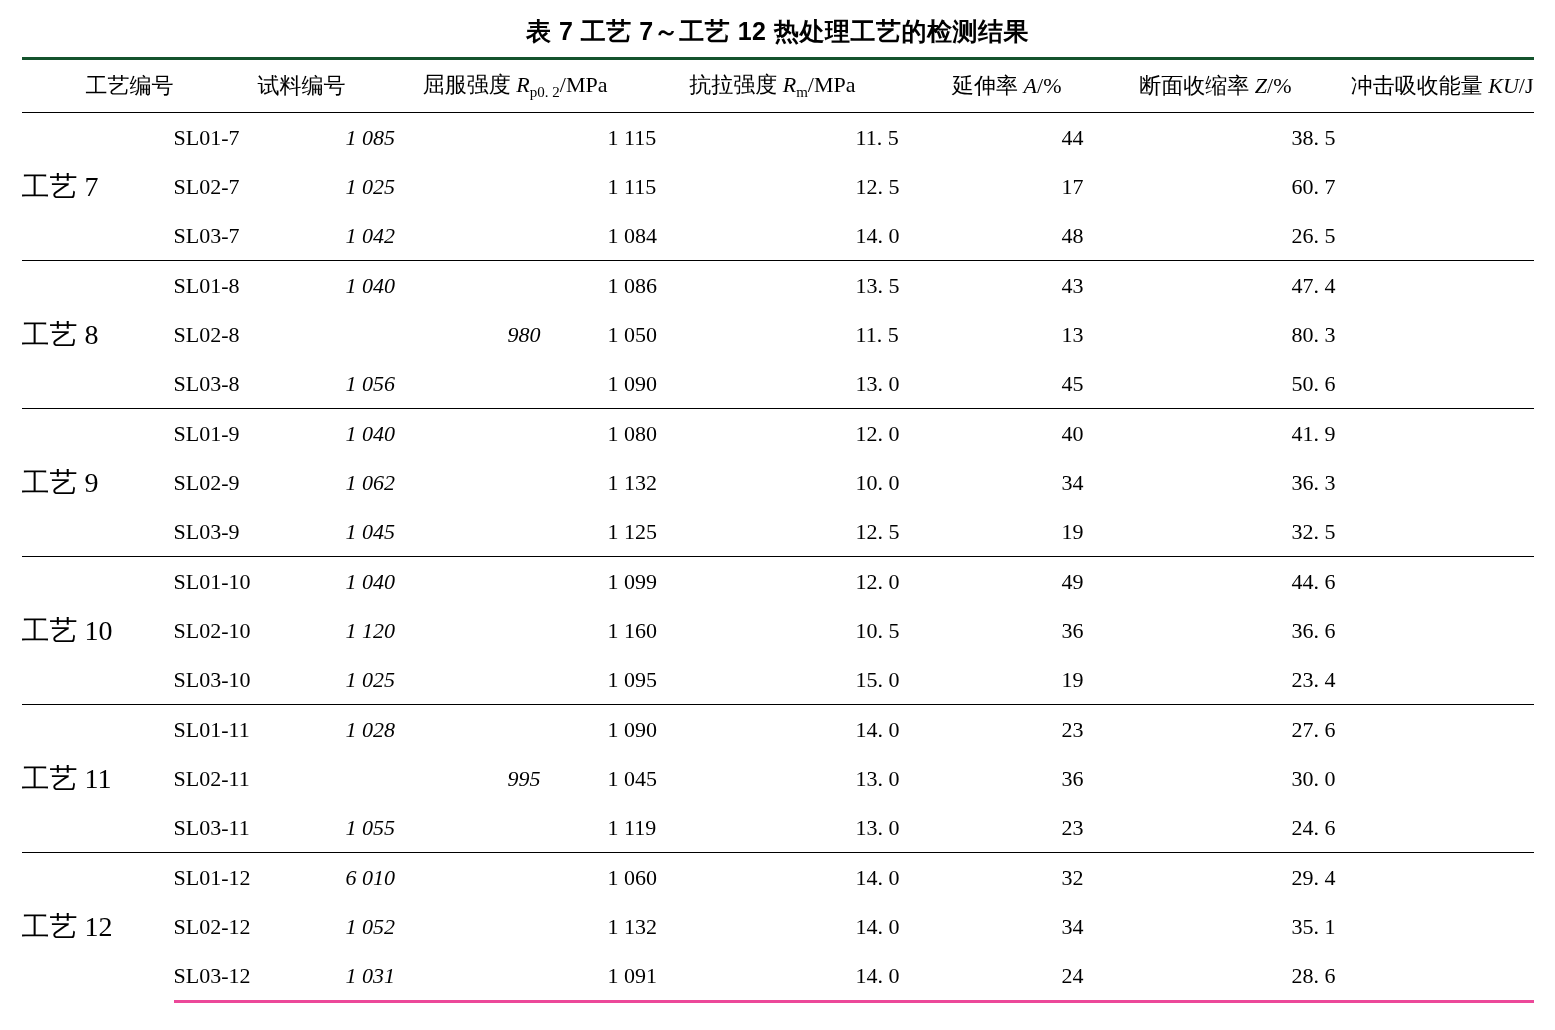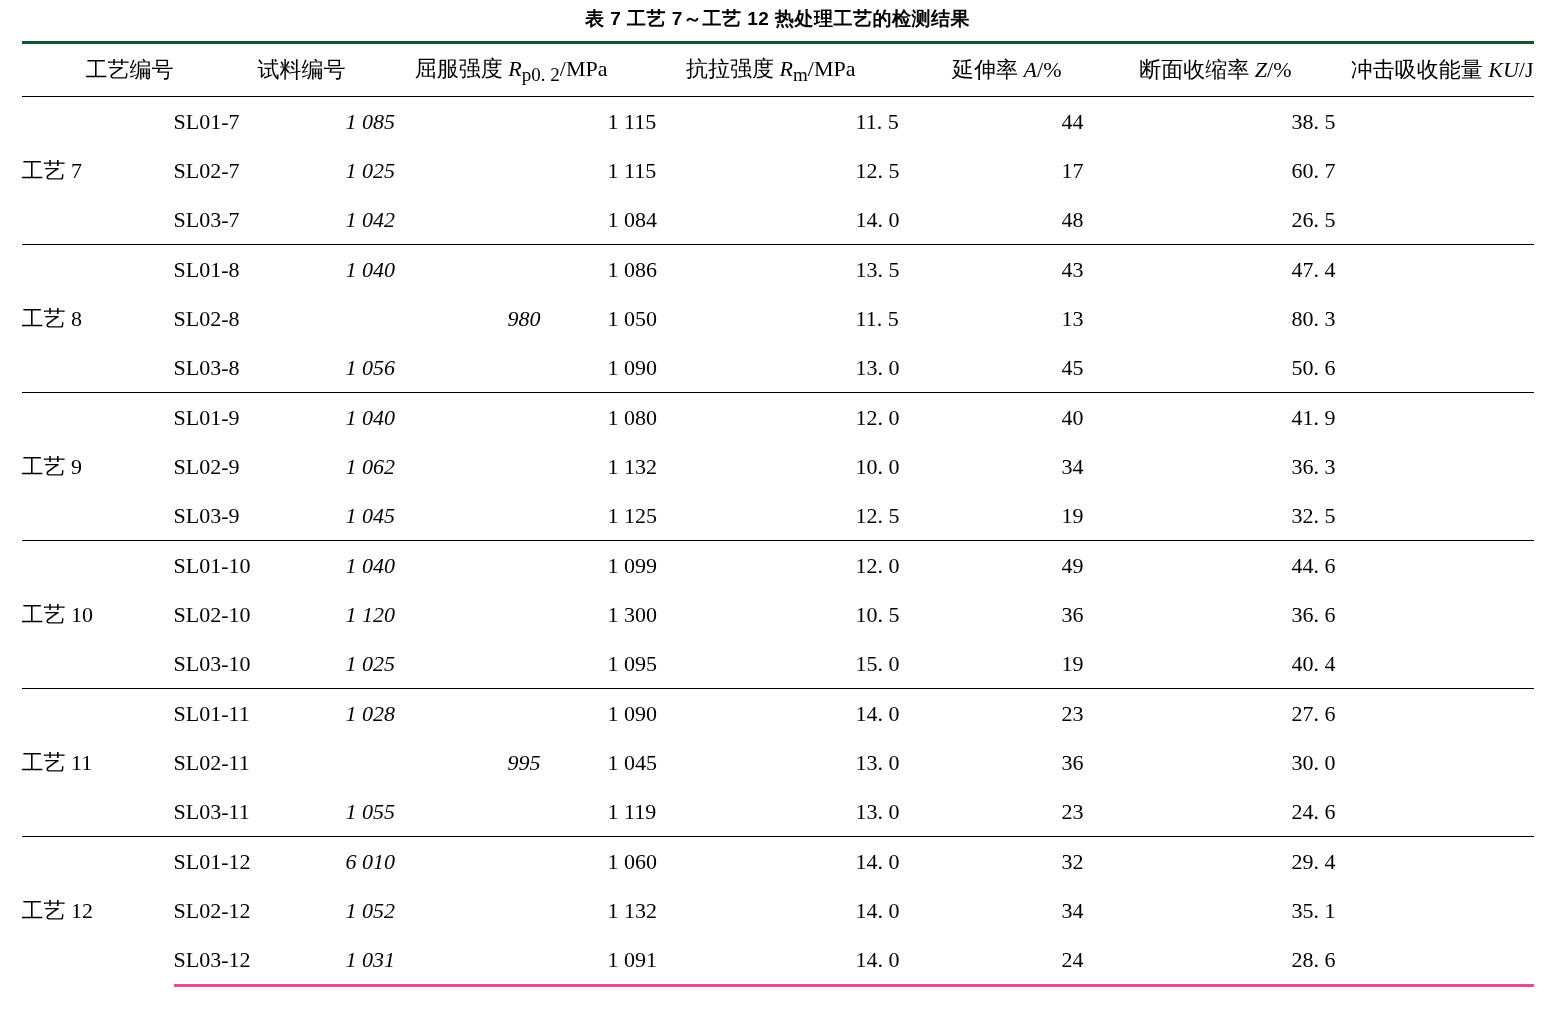--- a/index.html
+++ b/index.html
@@ -17,23 +17,23 @@
   .page {
     width: 1555px;
     height: 1030px;
     position: relative;
     box-sizing: border-box;
   }
   .caption {
     text-align: center;
     font-family: "Liberation Sans", "DejaVu Sans", sans-serif;
     font-weight: bold;
-    font-size: 19px;
+    font-size: 25px;
     letter-spacing: 0.5px;
-    padding-top: 6px;
+    padding-top: 15px;
     padding-bottom: 9px;
   }
   table.data {
     width: 1512px;
     margin: 0 auto;
     border-collapse: collapse;
     table-layout: fixed;
   }
   table.data th, table.data td {
     padding: 0;
@@ -82,29 +82,29 @@
   td.c4 { padding-left: 54px; }
   td.c5 { padding-left: 90px; }
   td.c6 { padding-left: 88px; }
 
   td.c2.narrow-num { padding-left: 95px; text-align: center; }
 
   .italic {
     font-style: italic;
   }
   .sub {
-    font-size: 19px;
+    font-size: 15px;
     vertical-align: sub;
     font-style: normal;
   }
   .unit {
     font-style: normal;
   }
   .grouplabel {
-    font-size: 22px;
+    font-size: 28px;
     font-family: Liberation Serif, serif;
   }
 </style>
 </head>
 <body>
 
 <div class="page">
 
   <div class="caption">表 7   工艺 7～工艺 12 热处理工艺的检测结果</div>
 
@@ -201,32 +201,32 @@
           <td class="c1">SL01-10</td>
           <td class="c2">1 040</td>
           <td class="c3">1 099</td>
           <td class="c4">12. 0</td>
           <td class="c5">49</td>
           <td class="c6">44. 6</td>
         </tr>
         <tr>
           <td class="c1">SL02-10</td>
           <td class="c2">1 120</td>
-          <td class="c3">1 300</td>
+          <td class="c3">1 160</td>
           <td class="c4">10. 5</td>
           <td class="c5">36</td>
           <td class="c6">36. 6</td>
         </tr>
         <tr>
           <td class="c1">SL03-10</td>
           <td class="c2">1 025</td>
           <td class="c3">1 095</td>
           <td class="c4">15. 0</td>
           <td class="c5">19</td>
-          <td class="c6">40. 4</td>
+          <td class="c6">23. 4</td>
         </tr>
         <tr class="group-start">
           <td class="c0" rowspan="3"><span class="grouplabel">工艺 11</span></td>
           <td class="c1">SL01-11</td>
           <td class="c2">1 028</td>
           <td class="c3">1 090</td>
           <td class="c4">14. 0</td>
           <td class="c5">23</td>
           <td class="c6">27. 6</td>
         </tr>

